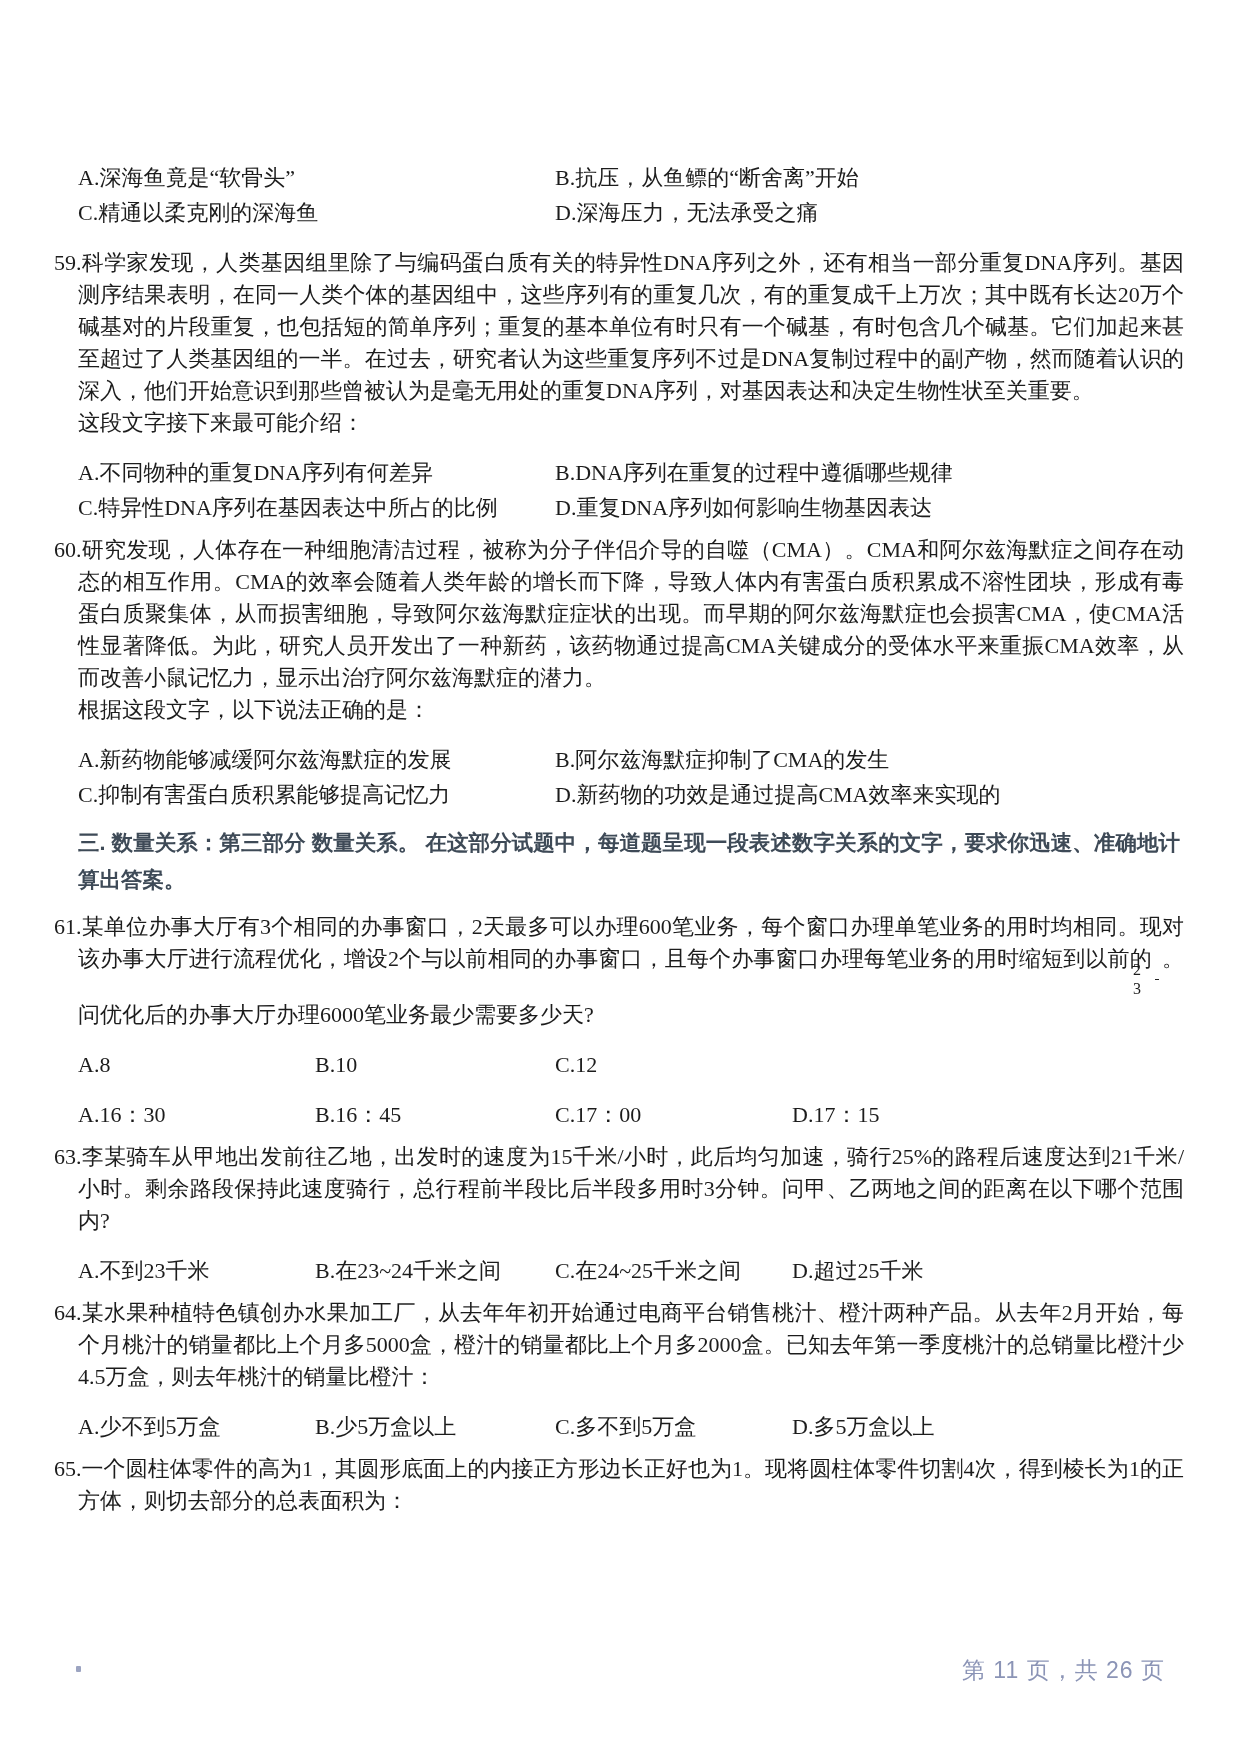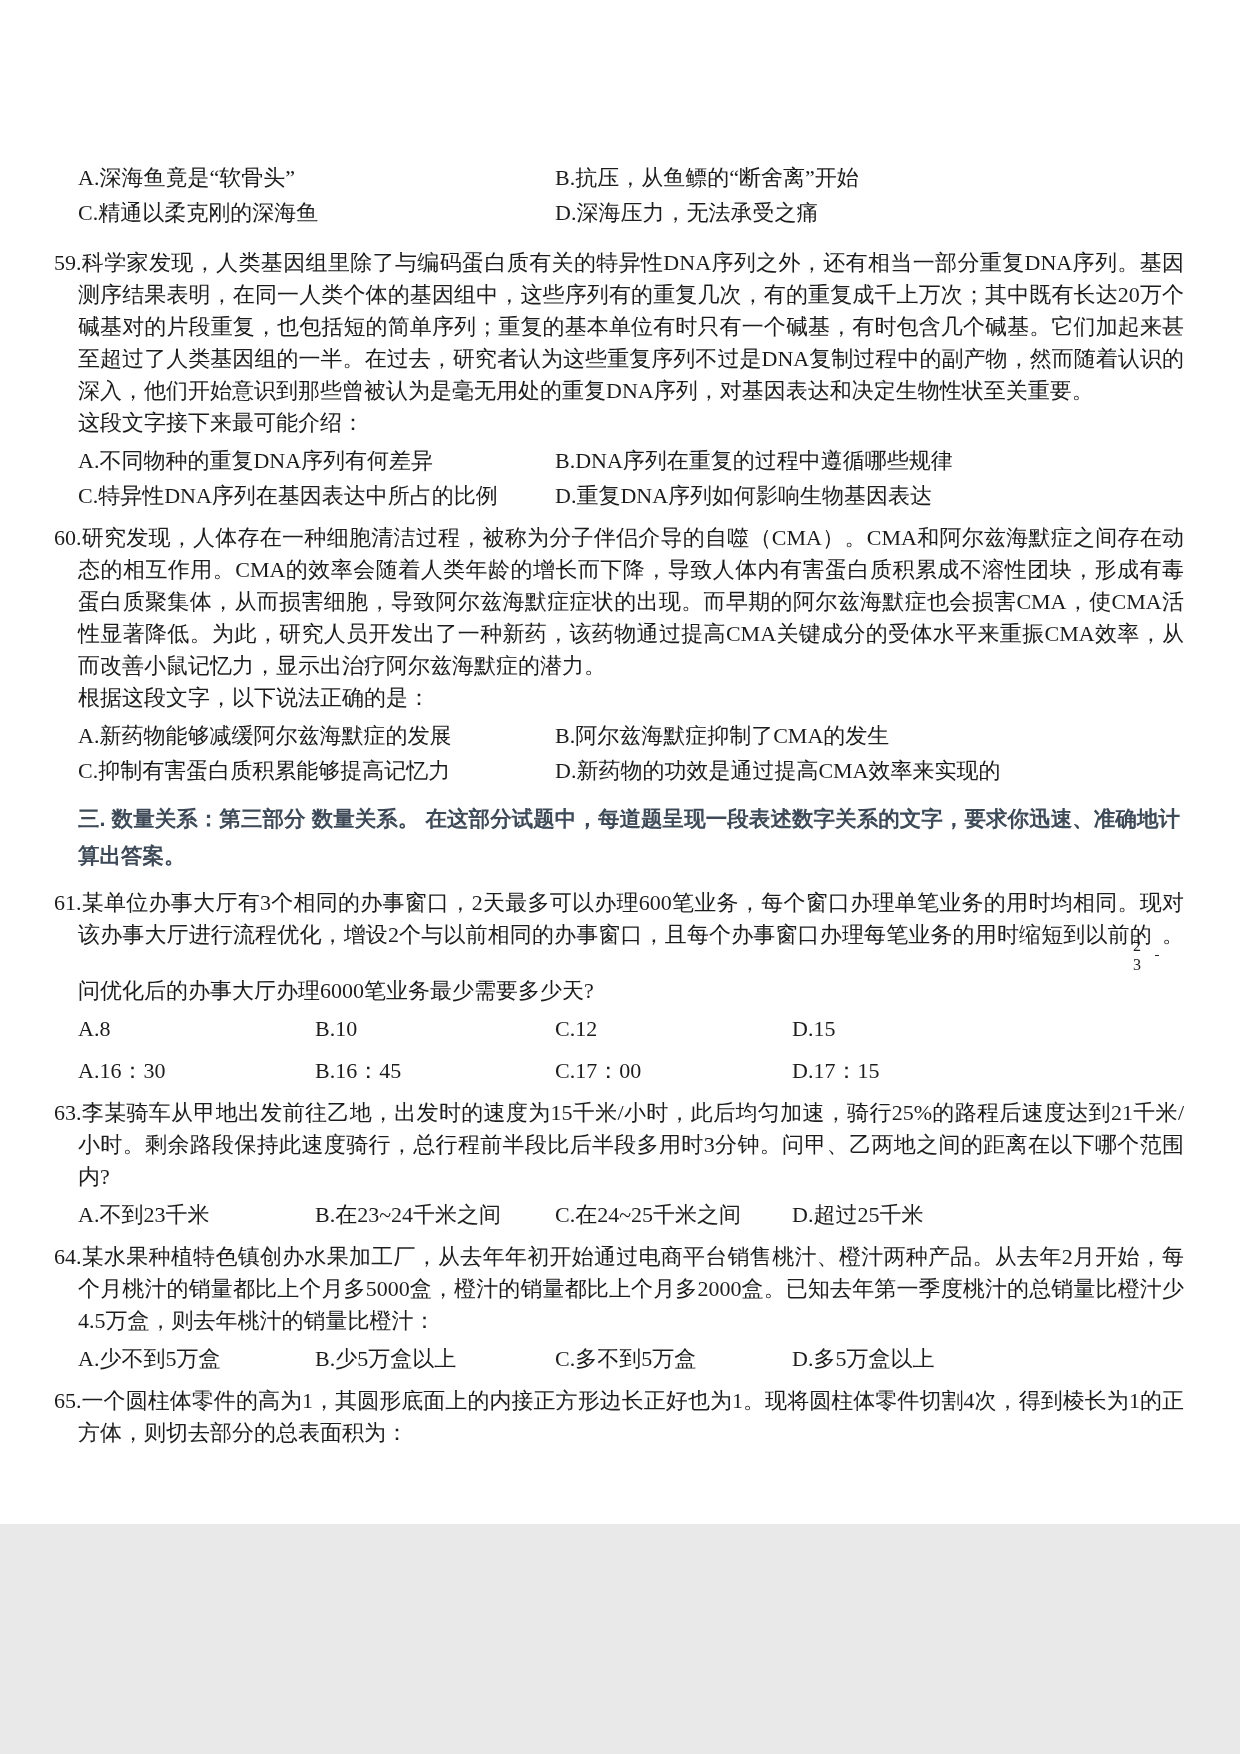--- a/index.html
+++ b/index.html
@@ -1,26 +1,26 @@
 <!DOCTYPE html>
 <html><head>
 <meta charset="utf-8">
 <style>
   html,body{margin:0;padding:0;background:#e9e9e9;}
   .page{
-    width:1240px;height:1524px;background:#ffffff;position:relative;
+    width:1240px;height:1754px;background:#ffffff;position:relative;
     margin:0 auto;overflow:hidden;
     font-family:"Liberation Serif","DejaVu Serif",serif;
     color:#1c1c1c;font-size:22px;line-height:32px;
   }
   .content{position:absolute;left:78px;right:56px;top:162px;}
   .stem{margin:0;text-indent:-24px;text-align:justify;}
   .prompt{margin:0;}
   .qnum{letter-spacing:0;}
-  .opts{display:grid;margin-top:6px;row-gap:3px;}
+  .opts{display:grid;margin-top:18px;row-gap:3px;}
   .cols2{grid-template-columns:477px 1fr;}
   .cols4{grid-template-columns:237px 240px 237px 1fr;}
   .opt{white-space:nowrap;overflow:visible;}
   .question{margin-bottom:10px;}
   .carryover{margin-top:0;margin-bottom:18px;}
   .section-heading{
     font-family:"Liberation Sans","DejaVu Sans",sans-serif;
     font-weight:700;color:#3e4a57;font-size:21.5px;line-height:37px;
     margin:14px 4px 12px 0;text-align:justify;
   }
@@ -79,21 +79,20 @@
 
     <div class="question">
       <p class="stem"><span class="qnum">61.</span><span>某单位办事大厅有3个相同的办事窗口，2天最多可以办理600笔业务，每个窗口办理单笔业务的用时均相同。现对该办事大厅进行流程优化，增设2个与以前相同的办事窗口，且每个办事窗口办理每笔业务的用时缩短到以前的</span><span class="frac">
             <span class="fnum">2</span>
             <span class="fden">3</span>
           </span><span>。问优化后的办事大厅办理6000笔业务最少需要多少天?</span></p>
       <div class="opts cols4">
         <span class="opt">A.8</span>
         <span class="opt">B.10</span>
         <span class="opt">C.12</span>
-        <span class="opt">D.15</span>
       </div>
     </div>
 
     <div class="question">
       <div class="opts cols4">
         <span class="opt">A.16：30</span>
         <span class="opt">B.16：45</span>
         <span class="opt">C.17：00</span>
         <span class="opt">D.17：15</span>
       </div>

